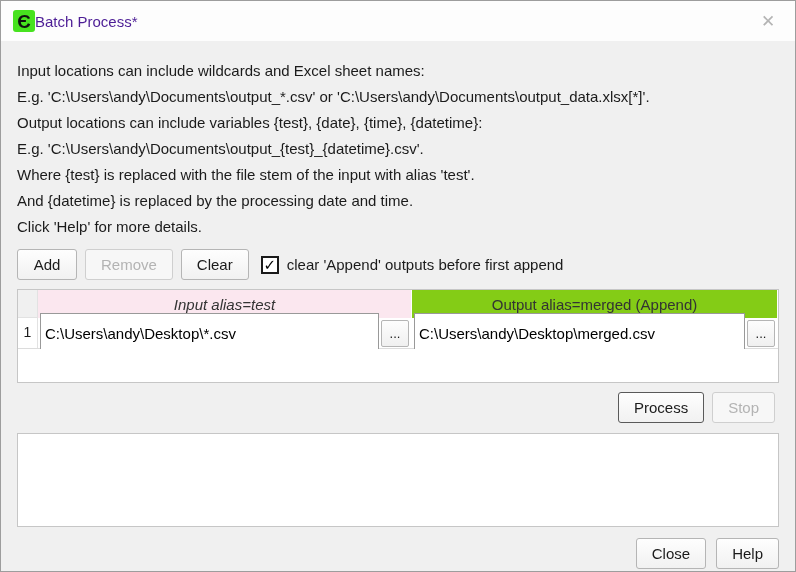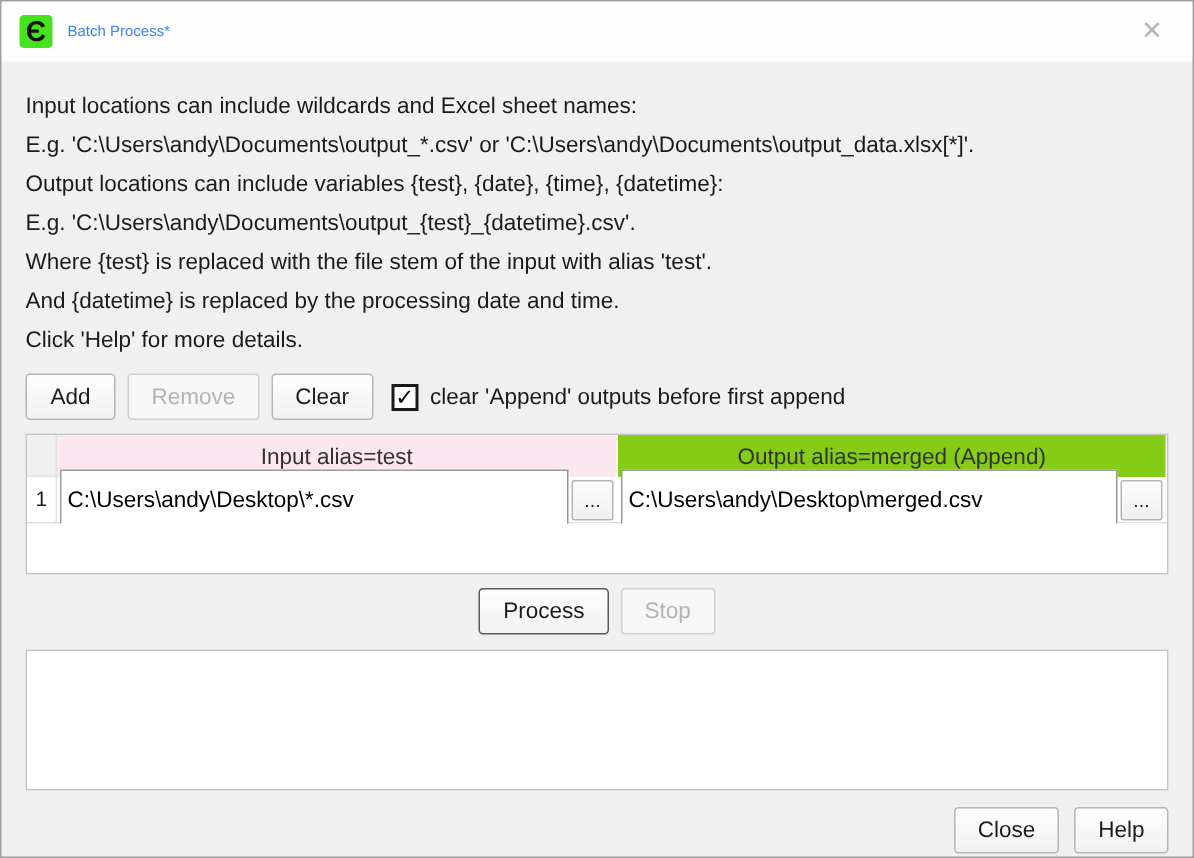--- a/index.html
+++ b/index.html
@@ -23,23 +23,22 @@
     padding: 0 14px 0 12px;
   }
   .app-icon {
     width: 22px; height: 22px;
     border-radius: 3px;
     display: flex; align-items: center; justify-content: center;
     font-weight: 700; font-size: 19px; line-height: 1;
     color: #101010;
   }
   .window-title {
-    margin-left: 10px;
-    font-size: 10px;
-    color: #3b82f6;
+    font-size: 15px;
+    color: #4c1d95;
   }
   .close-btn {
     margin-left: auto;
     color: #b4b4b4;
     font-size: 17px;
     width: 26px; height: 26px;
     display: flex; align-items: center; justify-content: center;
     cursor: default;
   }
   
@@ -99,21 +98,21 @@
     flex: 0 0 20px;
     background: #f0f0f0;
     border-right: 1px solid #e2e2e2;
     border-bottom: 1px solid #e2e2e2;
   }
   .col-h {
     display: flex; align-items: center; justify-content: center;
     font-size: 15px; color: #333333;
     border-right: 1px solid #ffffff;
   }
-  .col-h.input-h  { flex: 0 0 374px; }
+  .col-h.input-h  { flex: 0 0 374px; font-style: italic; }
   .col-h.output-h { flex: 1; }
   .grid-row {
     display: flex; align-items: center;
     height: 31px; flex: 0 0 31px;
     border-bottom: 1px solid #dcdcdc;
   }
   .row-num {
     flex: 0 0 20px;
     text-align: center;
     font-size: 14px; color: #1b1b1b;
@@ -141,21 +140,21 @@
     border: 1px solid #b5b5b5;
     border-radius: 2px;
     margin-right: 3px;
     line-height: 1;
     cursor: default;
   }
   .grid-empty { flex: 1; background: #ffffff; }
   
   .process-row {
     margin-top: 9px;
-    display: flex; justify-content: center;
+    display: flex; justify-content: flex-end;
   }
   .process-row .btn { margin: 0 4px; min-width: 62px; }
   
   .log-box {
     margin: 10px 16px 0 16px;
     height: 94px;
     background: #ffffff;
     border: 1px solid #c6c6c6;
   }
   

